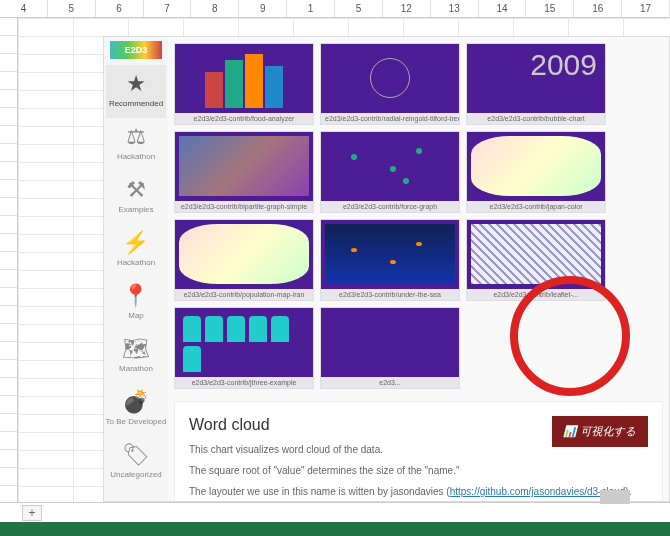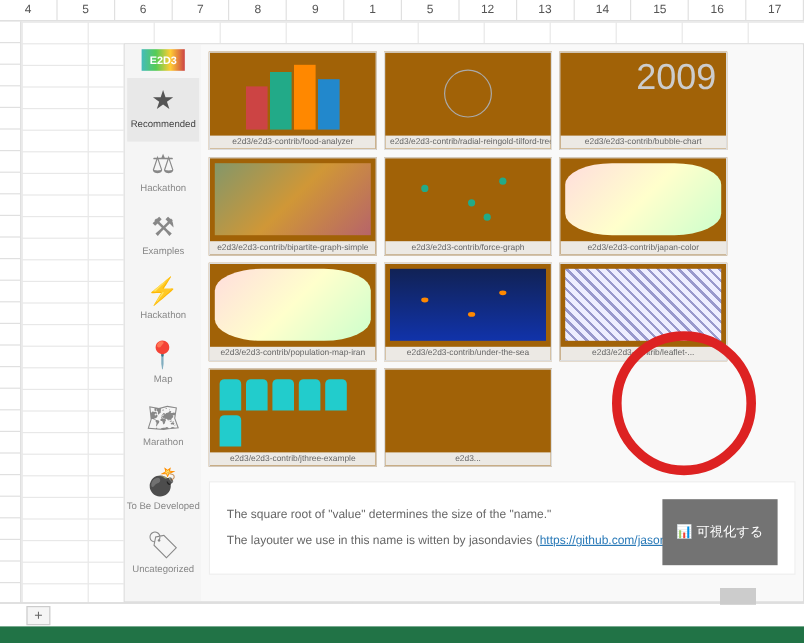--- a/index.html
+++ b/index.html
@@ -8,47 +8,47 @@
 .col-h { width: 55px; text-align: center; line-height: 18px; border-right: 1px solid #e0e0e0; }
 .grid-area { display: flex; height: 484px; position: relative; }
 .row-col { width: 18px; background: #fff; border-right: 1px solid #ccc; }
 .row-h { height: 18px; border-bottom: 1px solid #e0e0e0; }
 .cells { flex: 1; position: relative; background: #fff; }
 .cell-grid { position: absolute; inset: 0; }
 .gv { position: absolute; top: 0; bottom: 0; width: 1px; background: #e8e8e8; }
 .gh { position: absolute; left: 0; right: 0; height: 1px; background: #e8e8e8; }
 .panel { position: absolute; left: 85px; top: 18px; right: 0; bottom: 0; background: #fff; border: 1px solid #ddd; display: flex; overflow: hidden; }
 .sidebar { width: 64px; background: #f5f5f5; display: flex; flex-direction: column; align-items: center; padding-top: 4px; }
-.logo { width: 36px; height: 18px; background: linear-gradient(90deg,#4bb,#5c5,#fc3,#c44); margin-bottom: 6px; font-size: 9px; color: #fff; text-align: center; line-height: 18px; font-weight: bold; }
+.logo { width: 52px; height: 18px; background: linear-gradient(90deg,#4bb,#5c5,#fc3,#c44); margin-bottom: 6px; font-size: 9px; color: #fff; text-align: center; line-height: 18px; font-weight: bold; }
 .side-item { width: 100%; text-align: center; padding: 6px 0 10px; color: #888; font-size: 8px; cursor: pointer; }
 .side-item.active { background: #e8e8e8; color: #444; }
 .side-icon { font-size: 22px; display: block; margin-bottom: 2px; color: #888; }
 .side-item.active .side-icon { color: #555; }
 .content { flex: 1; overflow: auto; background: #f9f9f9; padding: 0; }
 .thumbs { display: flex; flex-wrap: wrap; gap: 6px; padding: 6px; }
-.thumb { width: 140px; height: 82px; background: #a16207; border: 1px solid #ddd; position: relative; overflow: hidden; }
+.thumb { width: 140px; height: 82px; background: #4c1d95; border: 1px solid #ddd; position: relative; overflow: hidden; }
 .thumb-cap { position: absolute; bottom: 0; left: 0; right: 0; background: rgba(240,240,240,0.95); font-size: 7px; color: #666; padding: 2px 4px; text-align: center; white-space: nowrap; overflow: hidden; }
 .thumb-vis { position: absolute; inset: 4px 4px 16px 4px; }
 .vis-bars { display: flex; gap: 2px; justify-content: center; align-items: flex-end; height: 100%; }
 .vis-bars span { width: 18px; }
 .vis-sankey { background: linear-gradient(135deg,#6cc 0%,#fc6 50%,#c6c 100%); opacity: 0.5; height: 100%; }
 .vis-force { position: relative; height: 100%; }
 .vis-force .node { position: absolute; width: 6px; height: 6px; background: #2a8; border-radius: 50%; }
 .vis-map { background: linear-gradient(135deg,#fdd,#ffc,#cfc); height: 100%; border-radius: 30%; }
 .vis-sea { background: linear-gradient(#125,#13a); height: 100%; position: relative; }
 .vis-sea .fish { position: absolute; width: 6px; height: 4px; background: #f80; border-radius: 50%; }
 .vis-osm { background: repeating-linear-gradient(45deg,#99c,#99c 2px,#eef 2px,#eef 6px); height: 100%; }
 .vis-figs { display: flex; flex-wrap: wrap; gap: 4px; padding: 4px; }
 .vis-figs span { width: 18px; height: 26px; background: #2cc; border-radius: 4px 4px 0 0; }
 .vis-year { font-size: 30px; color: #ccc; text-align: right; padding-right: 4px; }
 .detail { background: #fff; margin: 6px; padding: 14px; border: 1px solid #eee; position: relative; }
 .detail h2 { font-size: 16px; font-weight: normal; color: #333; margin-bottom: 8px; }
 .detail p { font-size: 10px; color: #666; margin: 6px 0; line-height: 1.5; }
 .detail a { color: #2a7ab8; }
-.btn { position: absolute; top: 14px; right: 14px; background: #737373; color: #fff; padding: 20px 12px; font-size: 11px; border: none; cursor: pointer; }
+.btn { position: absolute; top: 14px; right: 14px; background: #7f1d1d; color: #fff; padding: 8px 12px; font-size: 11px; border: none; cursor: pointer; font-style: italic; }
 .red-circle { position: absolute; right: 40px; top: 258px; width: 120px; height: 120px; border: 8px solid #d22; border-radius: 50%; z-index: 100; pointer-events: none; }
 .sheet-tabs { position: absolute; bottom: 14px; left: 0; right: 0; height: 20px; background: #fff; border-top: 1px solid #ccc; display: flex; align-items: center; padding-left: 18px; }
 .tab-plus { width: 20px; height: 16px; border: 1px solid #ccc; background: #f5f5f5; text-align: center; line-height: 14px; font-size: 12px; color: #666; margin-left: 4px; cursor: pointer; }
 .scroll-ind { position: absolute; bottom: 16px; right: 40px; width: 160px; height: 16px; }
 .scroll-thumb { position: absolute; right: 0; width: 30px; height: 14px; background: #ccc; }
 .status { position: absolute; bottom: 0; left: 0; right: 0; height: 14px; background: #217346; }
 </style>
 </head>
 <body>
 
@@ -263,20 +263,22 @@
               </div>
               <div class="thumb-cap">e2d3/e2d3-contrib/jthree-example</div>
             </div>
             <div class="thumb">
               <div class="thumb-vis"></div>
               <div class="thumb-cap">e2d3...</div>
             </div>
           </div>
         <div class="detail">
           <button class="btn">📊 可視化する</button>
+          <h2>Word cloud</h2>
+          <p>This chart visualizes word cloud of the data.</p>
           <p>The square root of "value" determines the size of the "name."</p>
           <p><span>The layouter we use in this name is witten by jasondavies (</span><a href="#">https://github.com/jasondavies/d3-cloud</a><span>).</span></p>
 
         </div>
       </div>
     </div>
 
     <div class="red-circle"></div>
   </div>
 </div>

